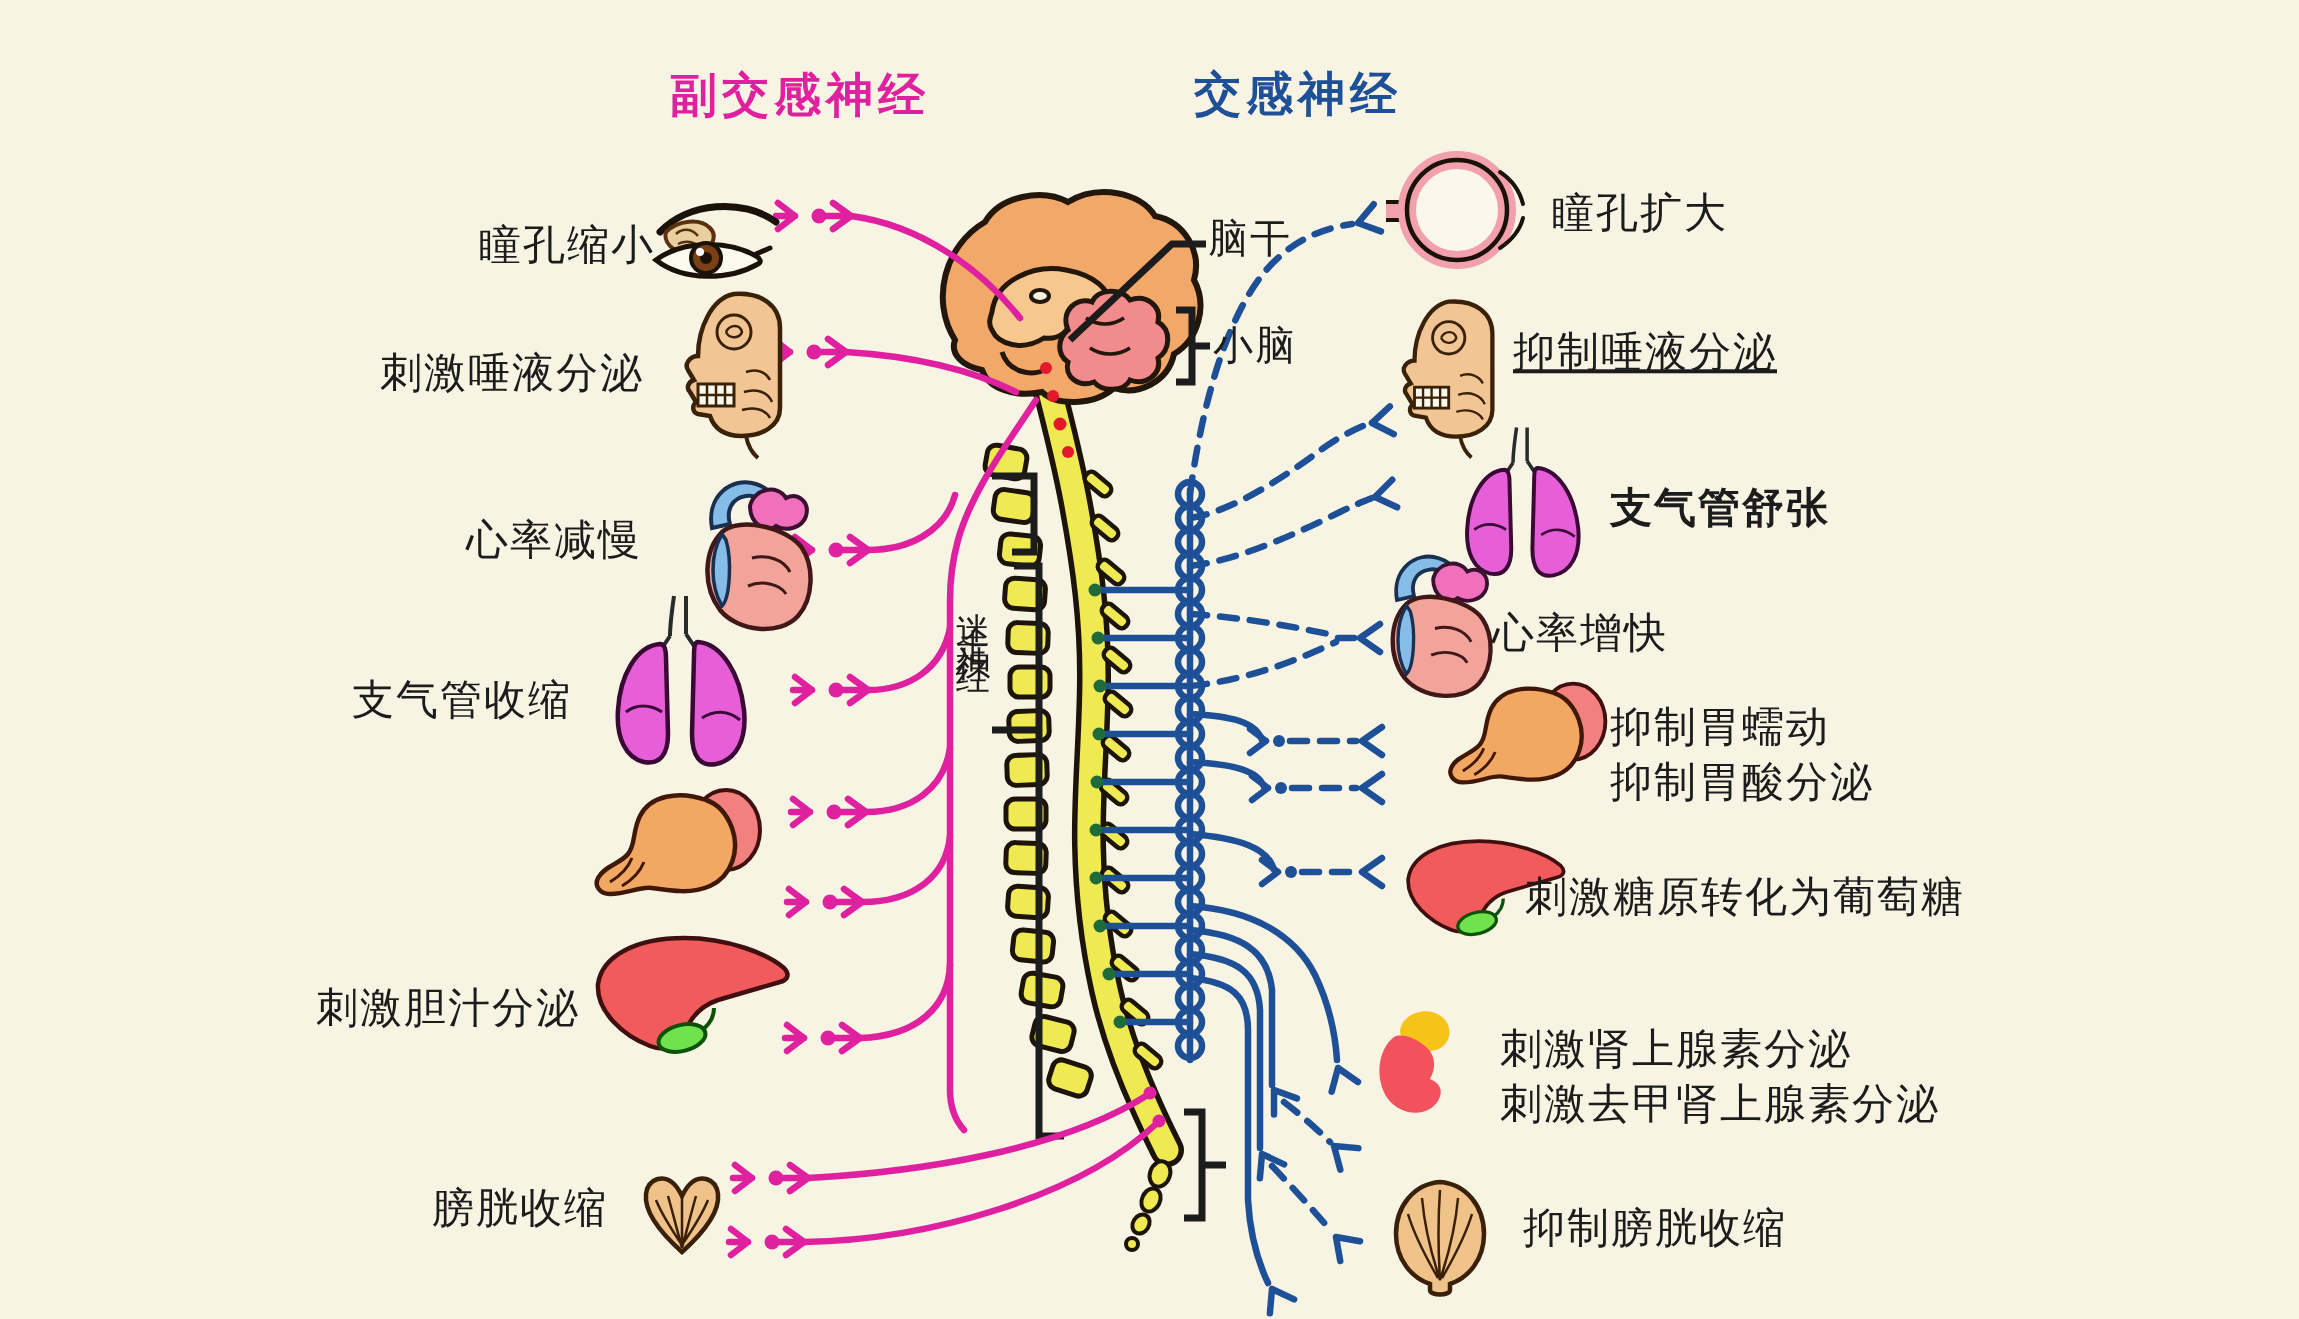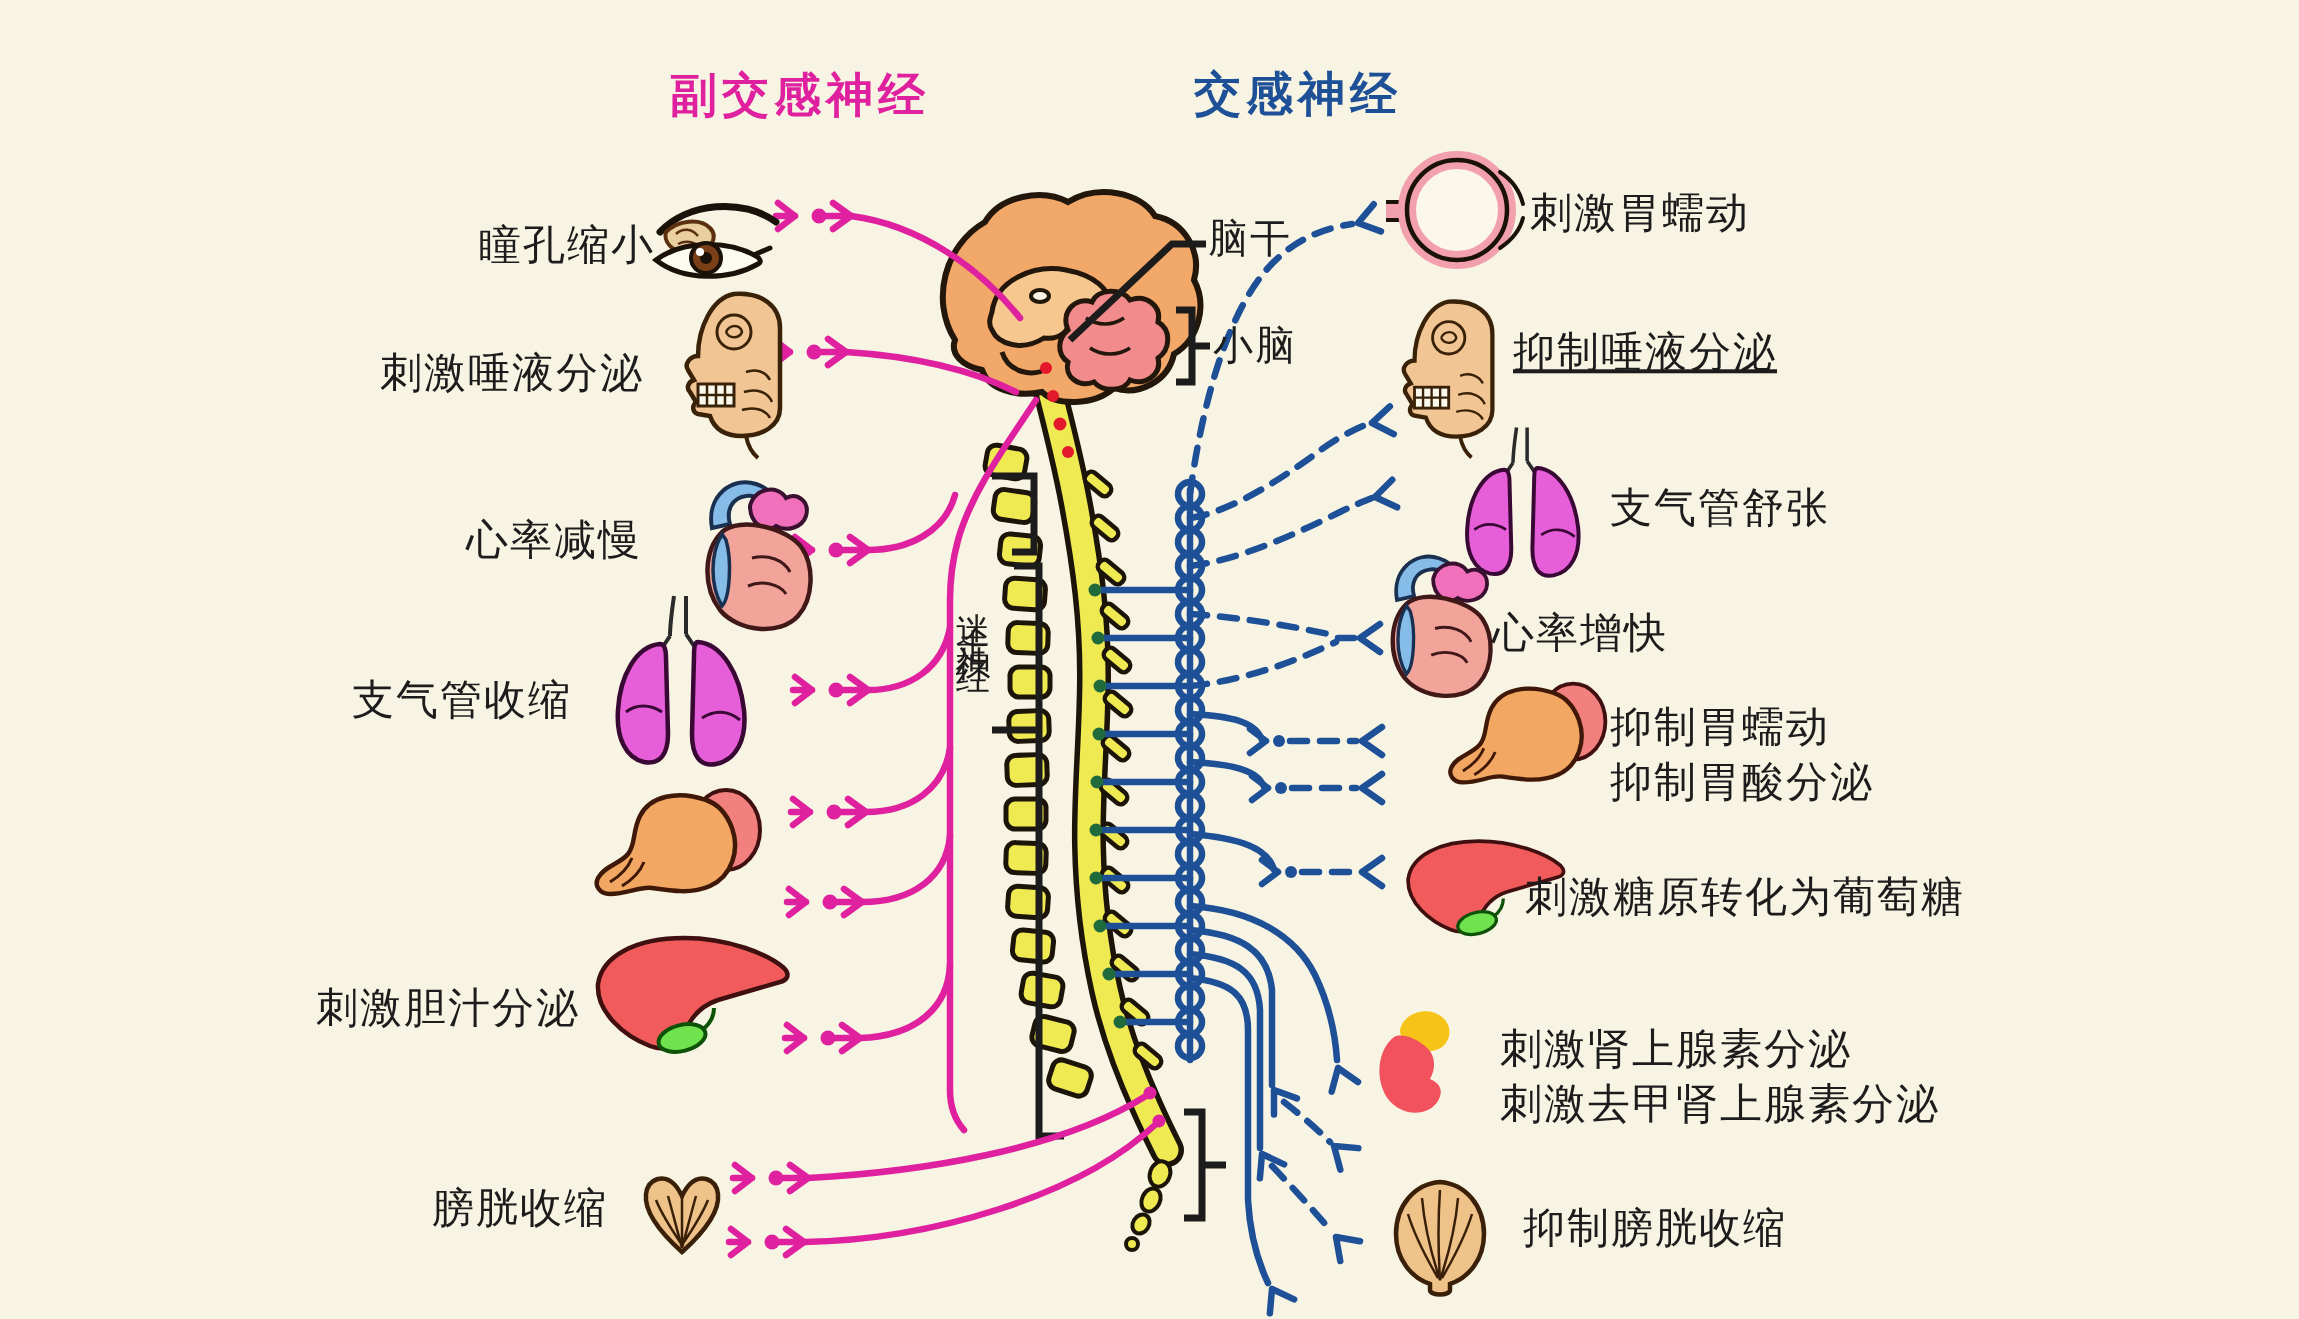--- a/index.html
+++ b/index.html
@@ -343,23 +343,23 @@
   <div class="lbl title para" style="left:800px;top:95px;">副交感神经</div>
   <div class="lbl title symp" style="left:1298px;top:94px;">交感神经</div>
 
   <div class="lbl" style="left:567px;top:245px;">瞳孔缩小</div>
   <div class="lbl" style="left:512px;top:373px;">刺激唾液分泌</div>
   <div class="lbl" style="left:554px;top:540px;">心率减慢</div>
   <div class="lbl" style="left:462px;top:700px;">支气管收缩</div>
   <div class="lbl" style="left:448px;top:1008px;">刺激胆汁分泌</div>
   <div class="lbl" style="left:520px;top:1208px;">膀胱收缩</div>
 
-  <div class="lbl" style="left:1640px;top:213px;">刺激胃蠕动</div>
+  <div class="lbl" style="left:1640px;top:213px;">瞳孔扩大</div>
   <div class="lbl" style="left:1645px;top:352px;text-decoration:underline;">抑制唾液分泌</div>
-  <div class="lbl" style="left:1720px;top:508px;">支气管舒张</div>
+  <div class="lbl" style="left:1720px;top:508px;font-weight:bold;">支气管舒张</div>
   <div class="lbl" style="left:1580px;top:633px;">心率增快</div>
   <div class="lbl anchor-left" style="left:1610px;top:754px;">抑制胃蠕动
 抑制胃酸分泌</div>
   <div class="lbl" style="left:1745px;top:897px;">刺激糖原转化为葡萄糖</div>
   <div class="lbl anchor-left" style="left:1500px;top:1076px;">刺激肾上腺素分泌
 刺激去甲肾上腺素分泌</div>
   <div class="lbl" style="left:1655px;top:1228px;">抑制膀胱收缩</div>
 
   <div class="lbl small-c" style="left:1250px;top:238px;">脑干</div>
   <div class="lbl small-c" style="left:1255px;top:345px;">小脑</div>

